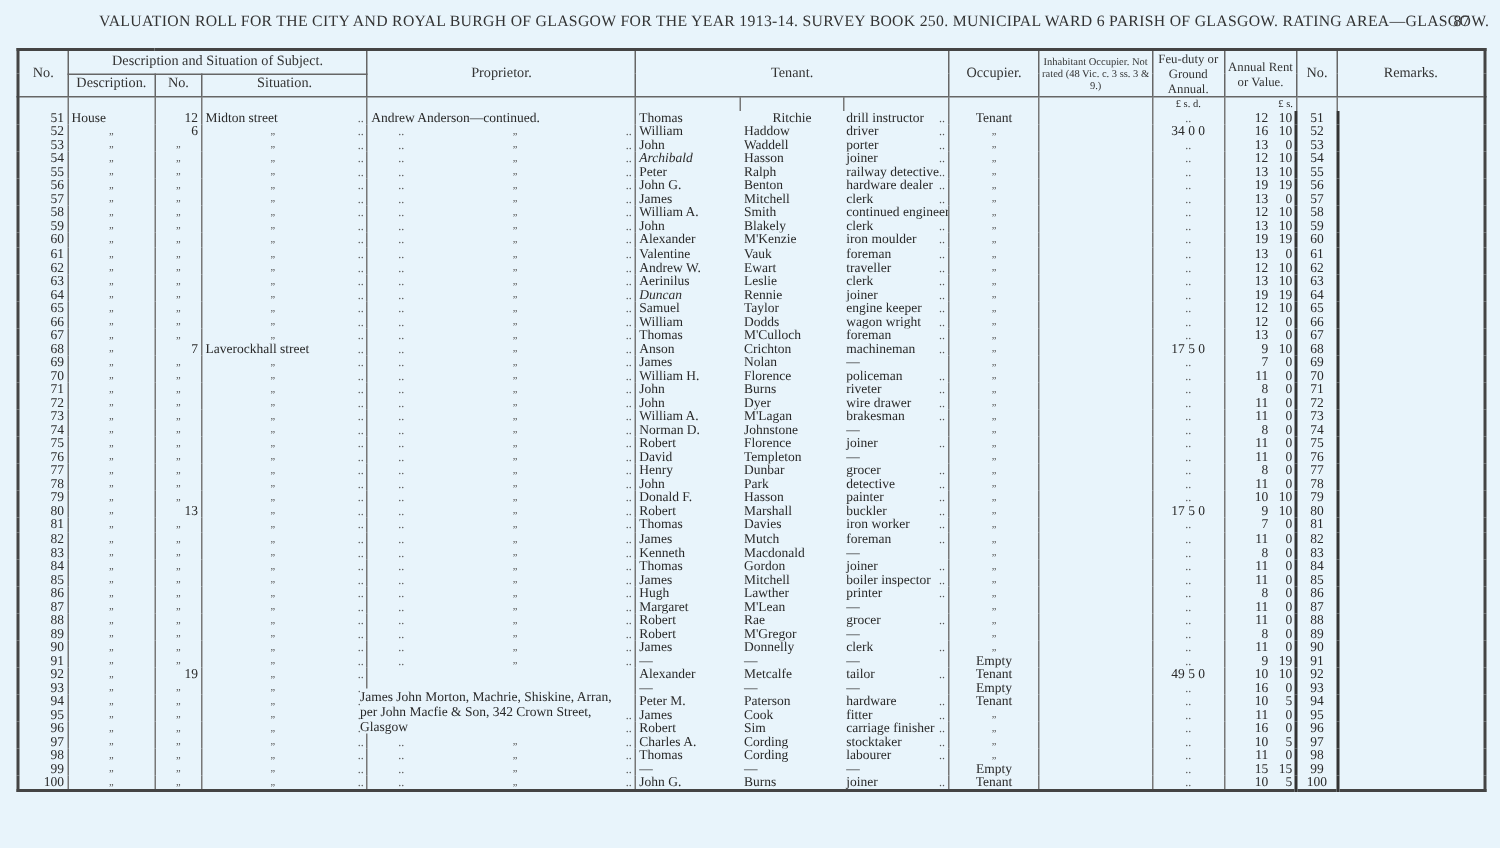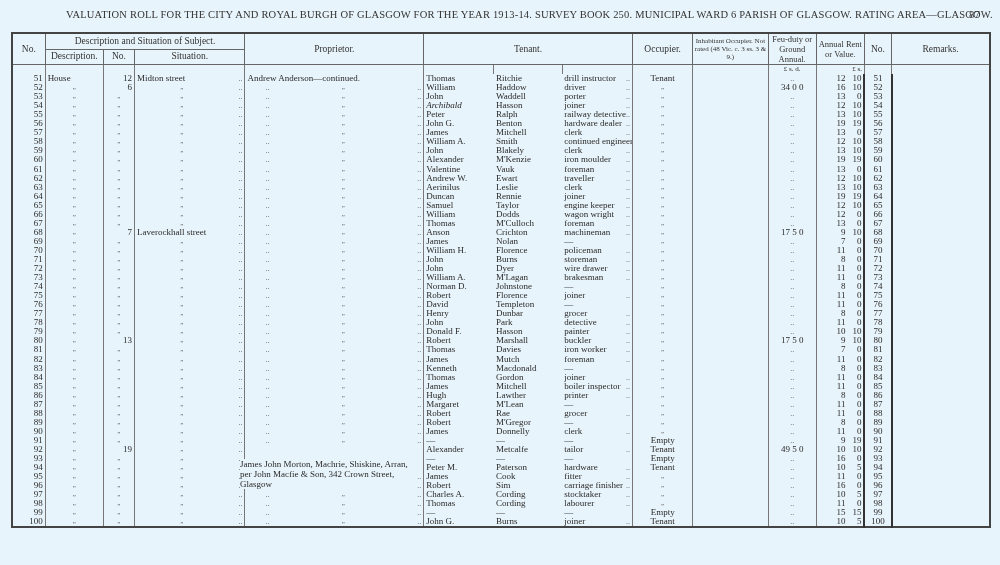--- a/index.html
+++ b/index.html
@@ -87,21 +87,21 @@
         <td>House</td>
         <td class="r">12</td>
         <td>
           <div class="flex">
             <span style="">Midton street</span>
             <span class="dots">..</span>
           </div>
         </td>
         <td><span>Andrew Anderson—continued.</span></td>
         <td style="border-right: none;">Thomas</td>
-        <td style="border-left: none; border-right: none;">Ritchie</td>
+        <td style="border-left: none; border-right: none; text-align: center;">Ritchie</td>
         <td style="border-left: none;">
           <div class="flex">
             <span>drill instructor</span>
             <span class="dots">..</span>
           </div>
         </td>
         <td class="c">Tenant</td>
         <td></td>
         <td class="c dots">..</td>
         <td class="r"><span>12</span><span style="display:inline-block;width:16px;text-align:right">10</span></td>
@@ -502,21 +502,21 @@
             <span class="dots">..</span>
           </div>
         </td>
         <td>
           <div class="flex">
             <span class="dots" style="margin-left:18px">..</span>
             <span style="font-size:7px;color:#555">„</span>
             <span class="dots">..</span>
           </div>
         </td>
-        <td style="border-right: none;">Duncan</td>
+        <td style="border-right: none; font-style: italic;">Duncan</td>
         <td style="border-left: none; border-right: none;">Rennie</td>
         <td style="border-left: none;">
           <div class="flex">
             <span>joiner</span>
             <span class="dots">..</span>
           </div>
         </td>
         <td class="ditto">„</td>
         <td></td>
         <td class="c dots">..</td>
@@ -729,21 +729,21 @@
           <div class="flex">
             <span class="dots" style="margin-left:18px">..</span>
             <span style="font-size:7px;color:#555">„</span>
             <span class="dots">..</span>
           </div>
         </td>
         <td style="border-right: none;">John</td>
         <td style="border-left: none; border-right: none;">Burns</td>
         <td style="border-left: none;">
           <div class="flex">
-            <span>storeman</span>
+            <span>riveter</span>
             <span class="dots">..</span>
           </div>
         </td>
         <td class="ditto">„</td>
         <td></td>
         <td class="c dots">..</td>
         <td class="r"><span>8</span><span style="display:inline-block;width:16px;text-align:right">0</span></td>
         <td class="c thick">71</td>
         <td></td>
       </tr>

